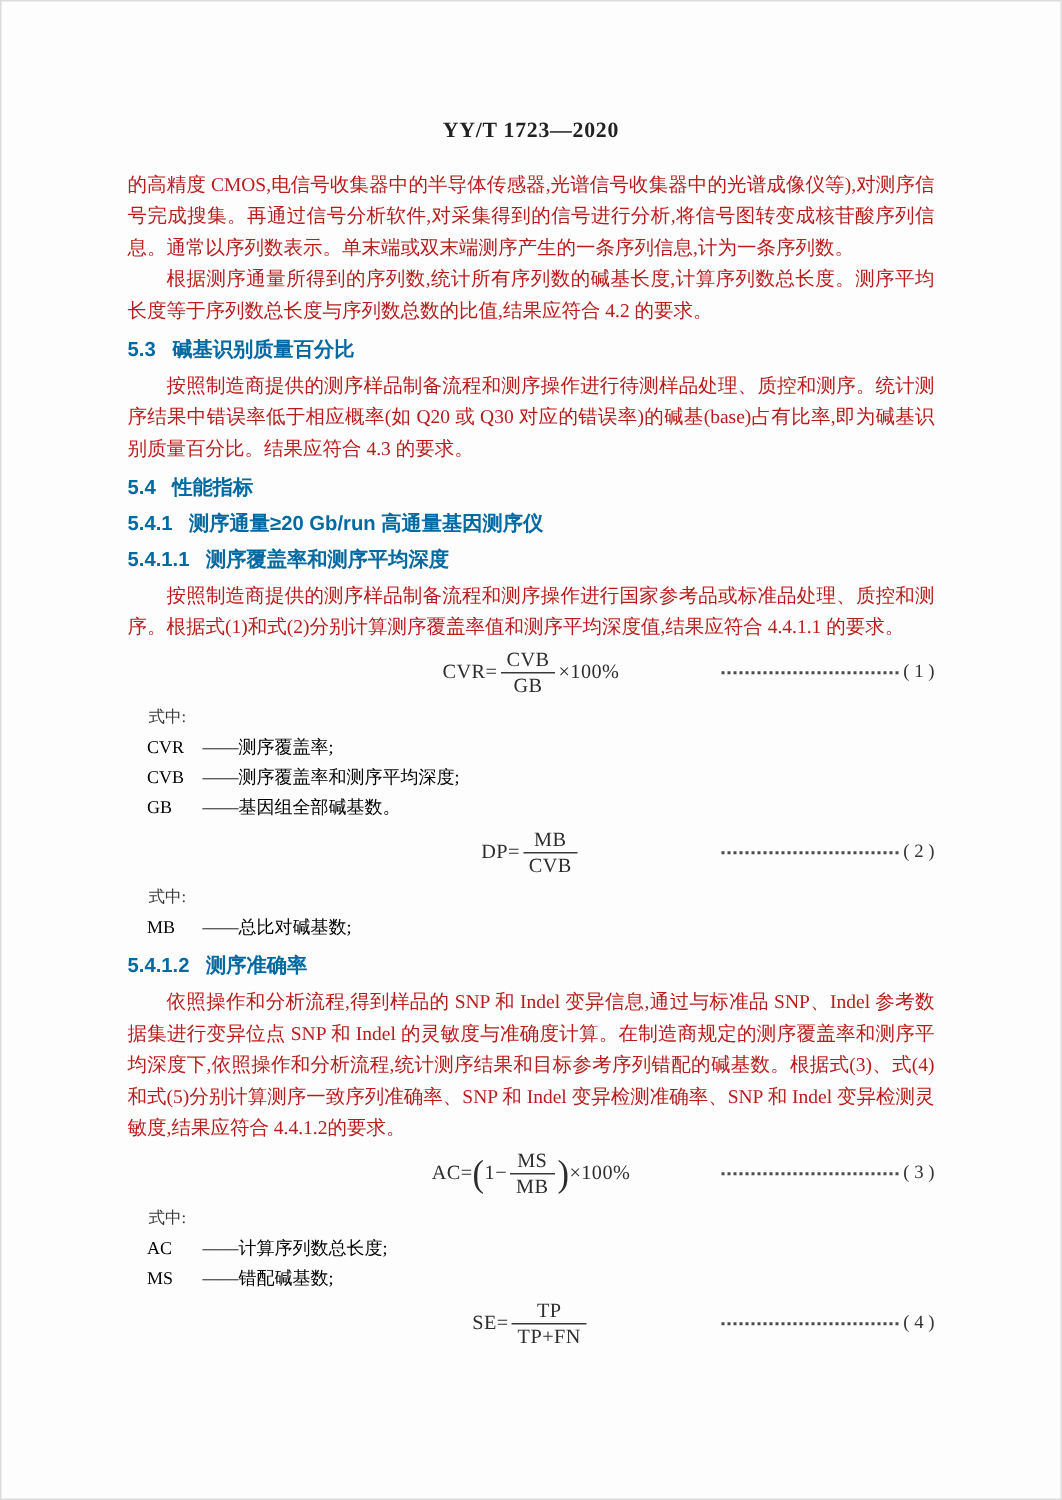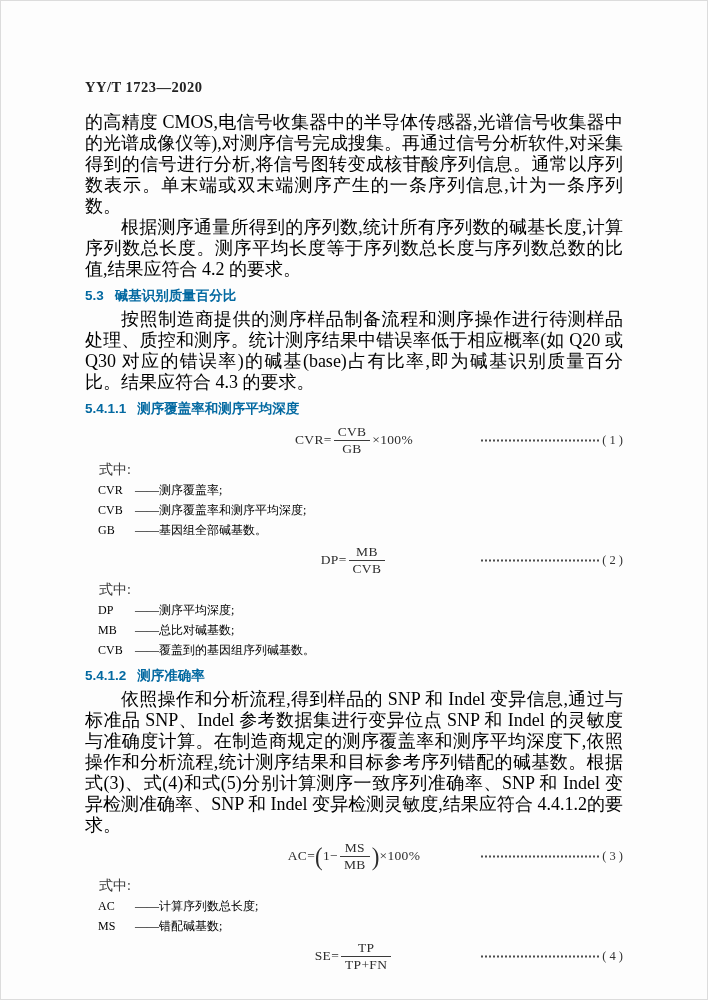--- a/index.html
+++ b/index.html
@@ -15,33 +15,33 @@
     background: #fdfdfd;
     box-sizing: border-box;
     border: 1px solid #dcdcdc;
     padding: 0 84px;
     font-family: "Liberation Serif", "DejaVu Serif", serif;
     color: #3a3a3a;
     overflow: hidden;
   }
   .doc-header {
     margin-top: 78px;
-    text-align: left;
+    text-align: center;
     font-family: "Liberation Serif", "DejaVu Serif", serif;
     font-weight: bold;
     font-size: 14.5px;
     letter-spacing: 0.5px;
     color: #222;
   }
   .para {
-    font-size: 18px;
+    font-size: 13px;
     line-height: 21px;
     text-align: justify;
     margin: 0;
-    color: #000000;
+    color: #b91c1c;
     font-family: Liberation Serif, serif;
   }
   .first-para { margin-top: 16px; }
   .indent { text-indent: 2em; }
   .heading {
     font-family: "Liberation Sans", "DejaVu Sans", sans-serif;
     font-weight: bold;
     font-size: 13.5px;
     line-height: 16px;
     color: #0369a1;
@@ -92,21 +92,21 @@
     height: 0;
     border-top: 2px dotted #4c4c4c;
     margin-right: 3px;
   }
   .flabel {
     font-size: 12.5px;
     color: #333;
     white-space: nowrap;
   }
   .shizhong {
-    font-size: 14px;
+    font-size: 11px;
     line-height: 20px;
     padding-left: 14px;
     margin-top: 2px;
     color: #3a3a3a;
   }
   .def-item {
     font-size: 12px;
     line-height: 20px;
     padding-left: 13px;
     color: #000000;
@@ -124,25 +124,32 @@
   <div class="doc-header">YY/T 1723—2020</div>
 
   <p class="para first-para">的高精度 CMOS,电信号收集器中的半导体传感器,光谱信号收集器中的光谱成像仪等),对测序信号完成搜集。再通过信号分析软件,对采集得到的信号进行分析,将信号图转变成核苷酸序列信息。通常以序列数表示。单末端或双末端测序产生的一条序列信息,计为一条序列数。</p>
   <p class="para indent">根据测序通量所得到的序列数,统计所有序列数的碱基长度,计算序列数总长度。测序平均长度等于序列数总长度与序列数总数的比值,结果应符合 4.2 的要求。</p>
 
   <div class="heading">
     <span class="hnum">5.3</span><span>碱基识别质量百分比</span>
   </div>
   <p class="para indent">按照制造商提供的测序样品制备流程和测序操作进行待测样品处理、质控和测序。统计测序结果中错误率低于相应概率(如 Q20 或 Q30 对应的错误率)的碱基(base)占有比率,即为碱基识别质量百分比。结果应符合 4.3 的要求。</p>
 
-
+  <div class="heading">
+    <span class="hnum">5.4</span><span>性能指标</span>
+  </div>
+
+  <div class="heading">
+    <span class="hnum">5.4.1</span><span>测序通量≥20 Gb/run 高通量基因测序仪</span>
+  </div>
 
   <div class="heading">
     <span class="hnum">5.4.1.1</span><span>测序覆盖率和测序平均深度</span>
   </div>
+  <p class="para indent">按照制造商提供的测序样品制备流程和测序操作进行国家参考品或标准品处理、质控和测序。根据式(1)和式(2)分别计算测序覆盖率值和测序平均深度值,结果应符合 4.4.1.1 的要求。</p>
 
   <div class="formula-row">
     <span class="formula">
       <span>CVR</span>
         <span>=</span>
         <span class="frac">
           <span class="fnum">CVB</span>
           <span class="fden">GB</span>
         </span>
         <span>×100%</span>
@@ -168,23 +175,21 @@
         </span>
         <span></span>
     </span>
     <span class="leader">
       <span class="dots"></span>
       <span class="flabel">( 2 )</span>
     </span>
   </div>
 
   <div class="shizhong">式中:</div>
-  <div class="def-item"><span class="term">DP</span><span>——</span><span>测序平均深度;</span></div>
   <div class="def-item"><span class="term">MB</span><span>——</span><span>总比对碱基数;</span></div>
-  <div class="def-item"><span class="term">CVB</span><span>——</span><span>覆盖到的基因组序列碱基数。</span></div>
 
   <div class="heading">
     <span class="hnum">5.4.1.2</span><span>测序准确率</span>
   </div>
   <p class="para indent">依照操作和分析流程,得到样品的 SNP 和 Indel 变异信息,通过与标准品 SNP、Indel 参考数据集进行变异位点 SNP 和 Indel 的灵敏度与准确度计算。在制造商规定的测序覆盖率和测序平均深度下,依照操作和分析流程,统计测序结果和目标参考序列错配的碱基数。根据式(3)、式(4)和式(5)分别计算测序一致序列准确率、SNP 和 Indel 变异检测准确率、SNP 和 Indel 变异检测灵敏度,结果应符合 4.4.1.2的要求。</p>
 
   <div class="formula-row">
     <span class="formula">
       <span>AC</span>
         <span>=</span>

